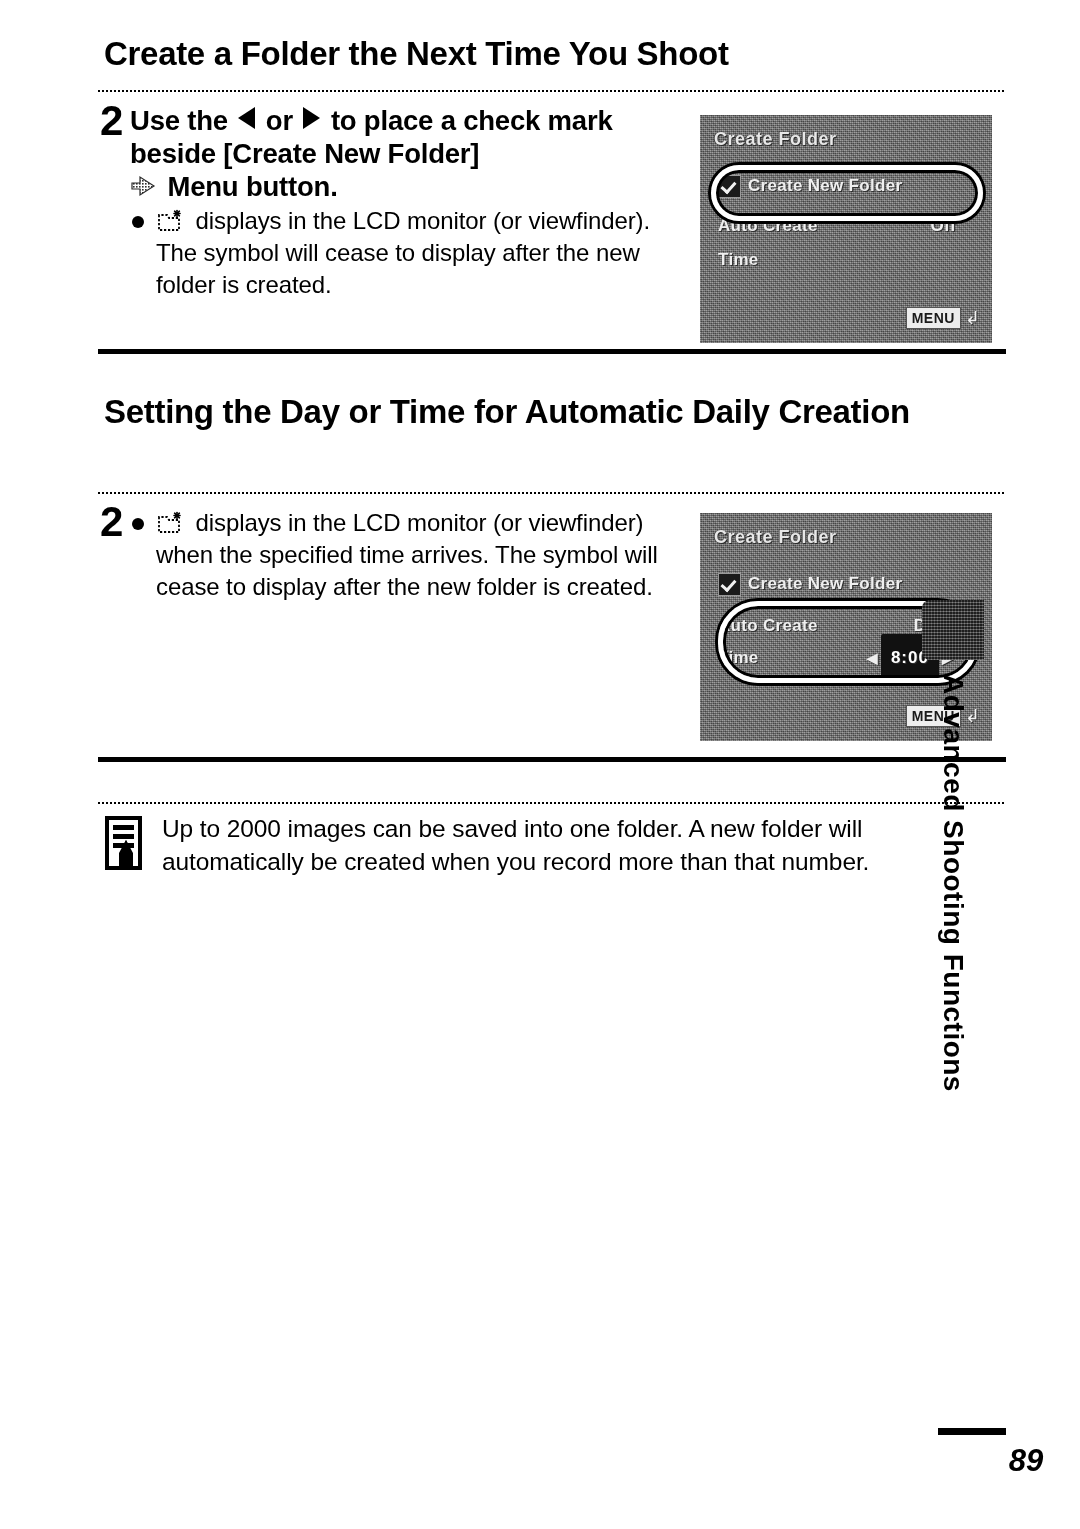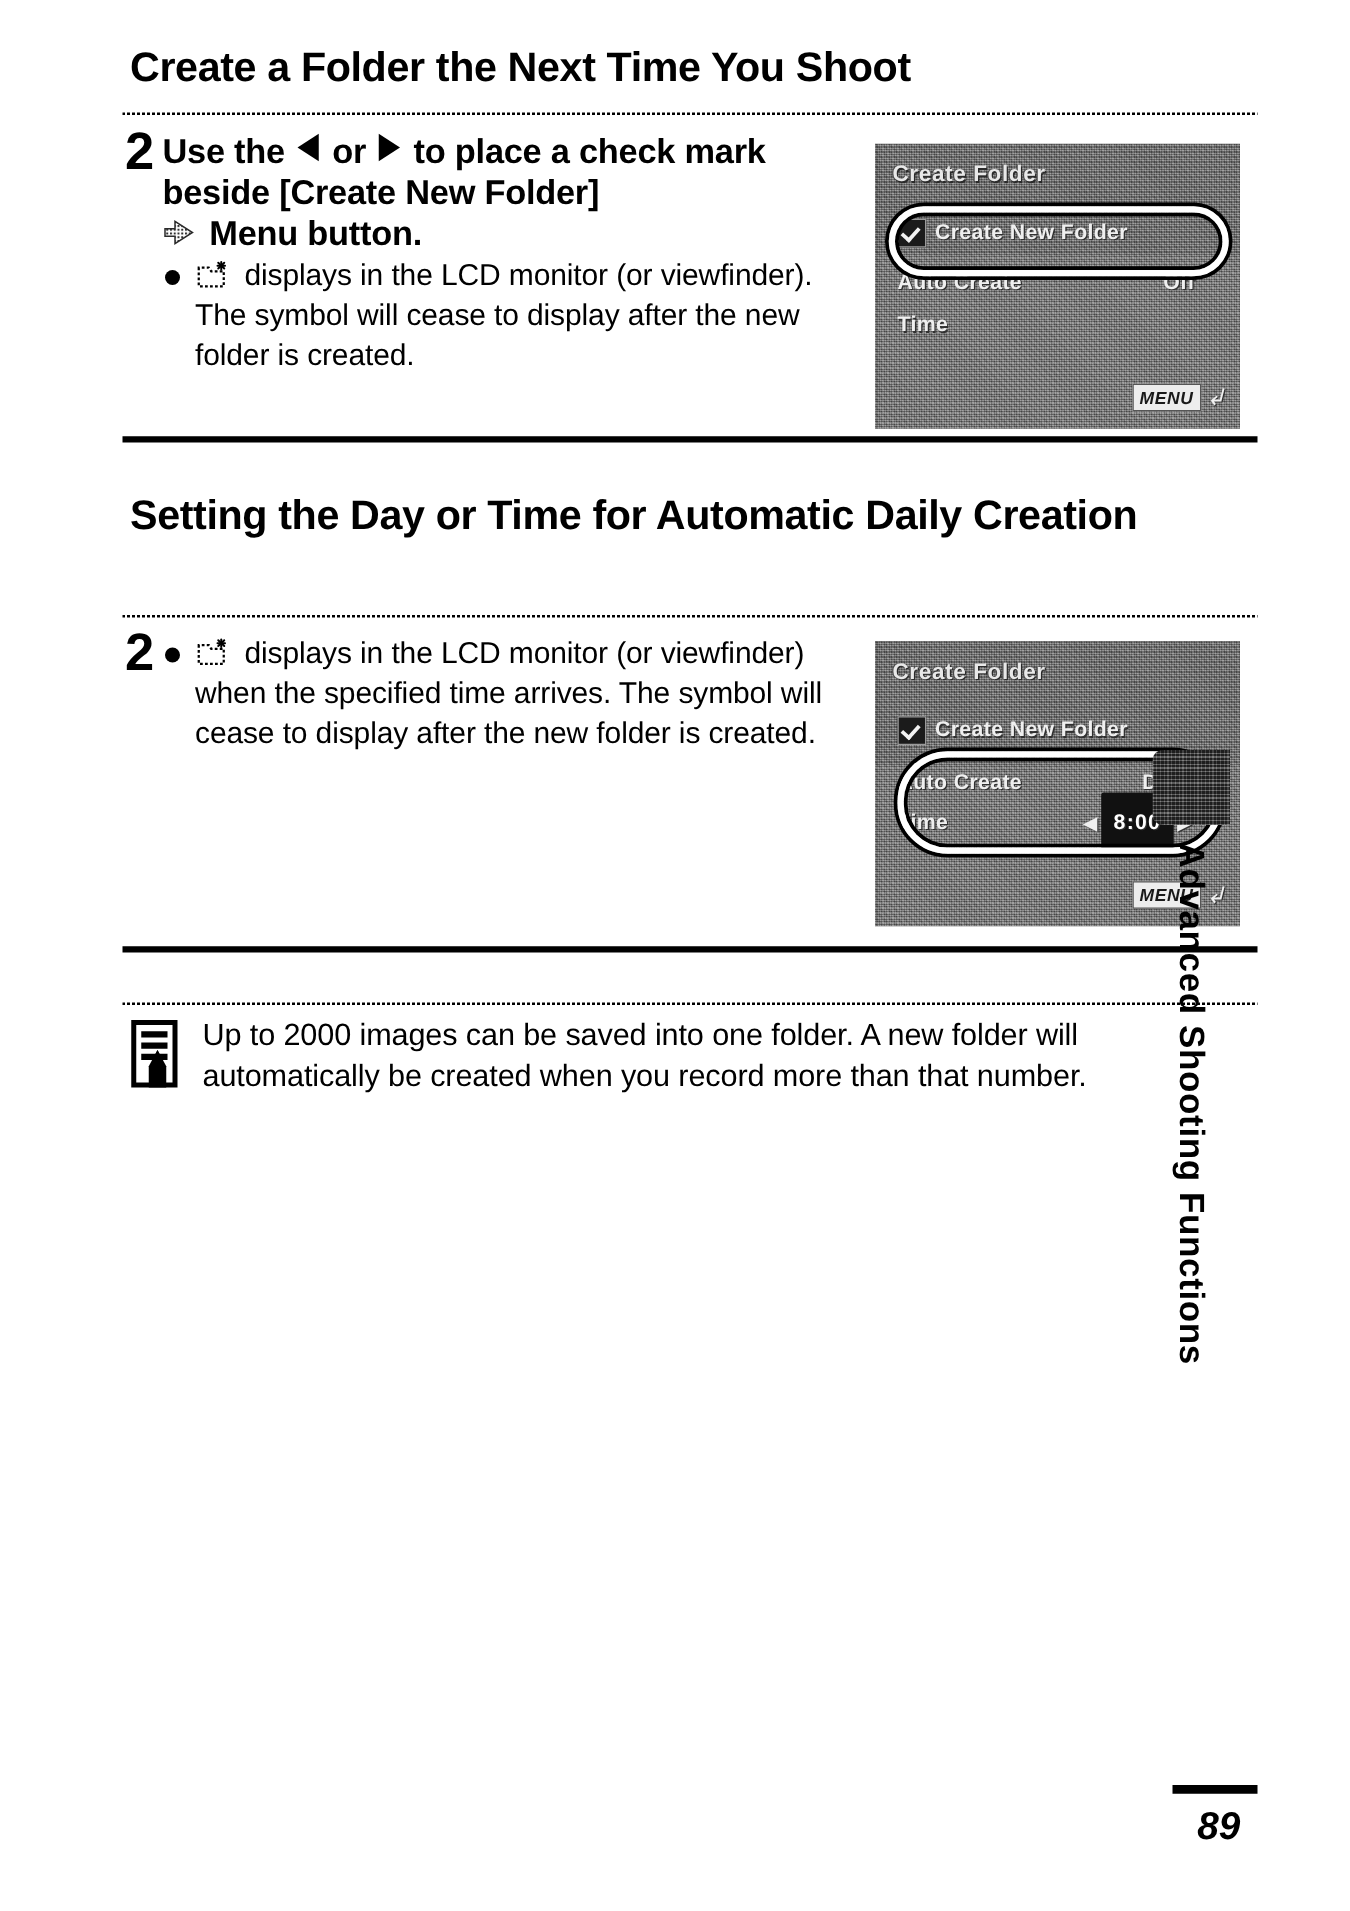--- a/index.html
+++ b/index.html
@@ -238,21 +238,20 @@
   #ring-1 { left: 11px; top: 50px; width: 262px; height: 46px; }
   #ring-2 { left: 18px; top: 88px; width: 250px; height: 72px; }
 
   .lcd-menu-badge {
     position: absolute;
     right: 12px;
     bottom: 14px;
     display: flex;
     align-items: center;
     gap: 4px;
-    font-style: italic;
   }
   .lcd-menu-badge .menu-box {
     background: #ededed;
     color: #1a1a1a;
     font-size: 14px;
     font-weight: bold;
     padding: 2px 5px;
     letter-spacing: 0.5px;
     border: 1px solid #555;
   }
@@ -323,21 +322,21 @@
   #footer-rule {
     position: absolute;
     left: 938px;
     top: 1428px;
     width: 68px;
     height: 7px;
     background: #000;
   }
   #page-number {
     position: absolute;
-    left: 941px;
+    left: 992px;
     top: 1443px;
     width: 68px;
     text-align: center;
     font-weight: bold;
     font-style: italic;
     font-size: 31px;
   }
 </style>
 </head>
 <body>

